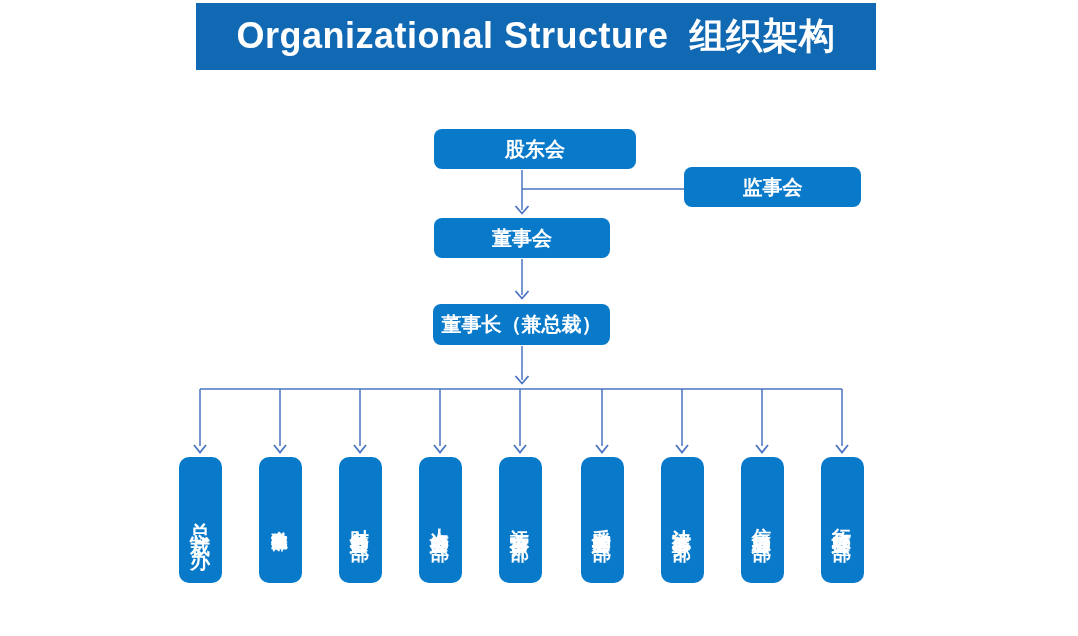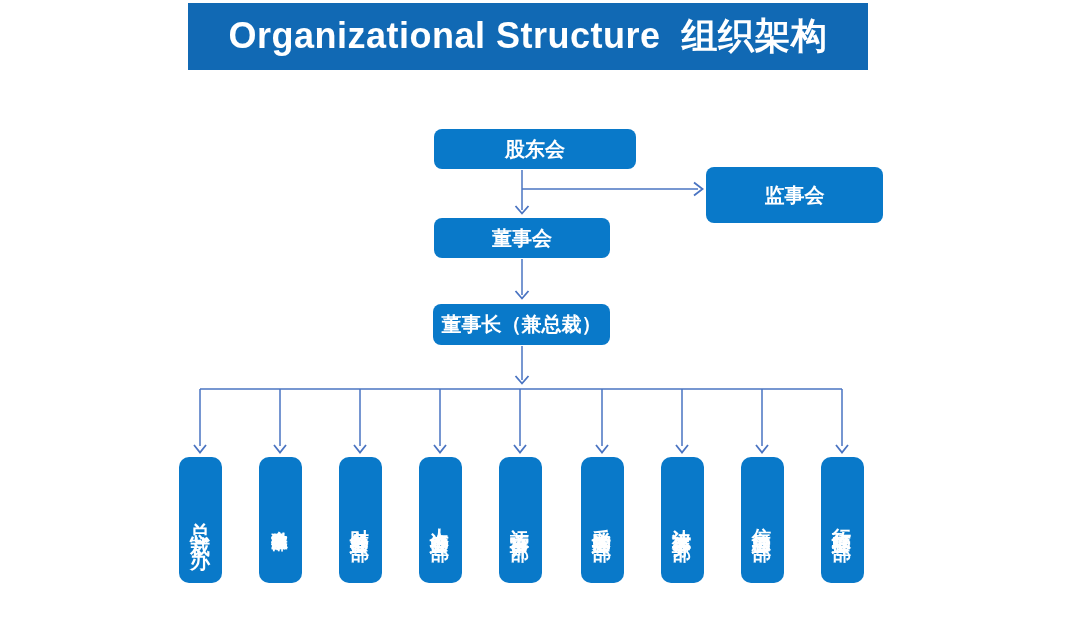--- a/index.html
+++ b/index.html
@@ -4,39 +4,39 @@
 <style>
   html,body{margin:0;padding:0;background:#ffffff;}
   .stage{
     position:relative;
     width:1078px;height:636px;
     background:#ffffff;
     font-family:"Liberation Sans","DejaVu Sans",sans-serif;
     overflow:hidden;
   }
   .banner{
-    position:absolute;left:188px;top:3px;width:680px;height:67px;
+    position:absolute;left:196px;top:3px;width:680px;height:67px;
     background:#1169b4;
     display:flex;align-items:center;justify-content:center;
   }
   .banner span{
     color:#ffffff;font-size:36px;font-weight:700;white-space:pre;
     letter-spacing:0.5px;
   }
   .connectors{position:absolute;left:0;top:0;pointer-events:none;}
   .node{
     position:absolute;
     background:#0979c9;
     border-radius:8px;
     display:flex;align-items:center;justify-content:center;
     color:#ffffff;font-weight:700;font-size:20px;
     white-space:nowrap;
   }
   .n-shareholders{left:434px;top:129px;width:202px;height:40px;}
-  .n-supervisory{left:706px;top:167px;width:177px;height:56px;}
+  .n-supervisory{left:684px;top:167px;width:177px;height:40px;}
   .n-board{left:434px;top:218px;width:176px;height:40px;}
   .n-chairman{left:433px;top:304px;width:177px;height:41px;font-size:20px;}
   .vnode{
     position:absolute;top:457px;width:43px;height:126px;
     background:#0979c9;border-radius:10px;
     color:#ffffff;font-weight:700;
     writing-mode:vertical-rl;text-orientation:upright;
     text-align:center;line-height:43px;
     font-size:19px;letter-spacing:0.18em;text-indent:0.18em;
   }

